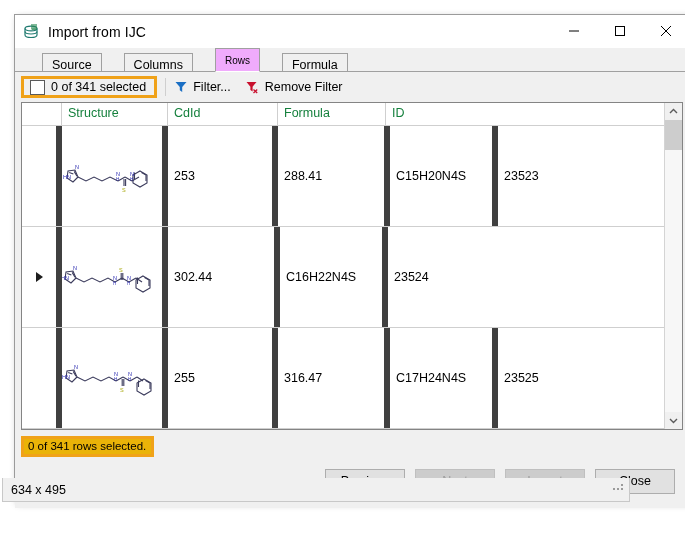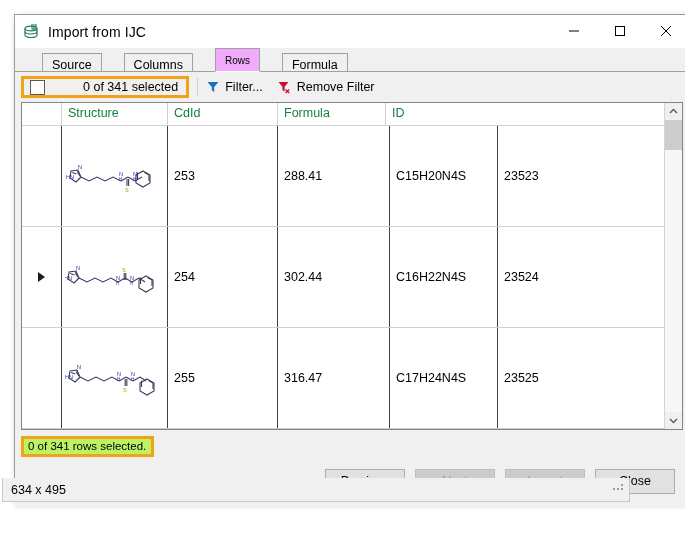--- a/index.html
+++ b/index.html
@@ -122,21 +122,20 @@
     background: #f0f0f0;
   }
   #sel-group {
     display: flex;
     align-items: center;
     padding: 2px 8px 2px 6px;
     border: 3px solid #f0a219;
     background: #f0f0f0;
     height: 22px;
     box-sizing: border-box;
-    gap: 32px;
   }
   #sel-checkbox {
     width: 13px;
     height: 13px;
     border: 1px solid #5a5a5a;
     background: #fff;
     margin-right: 6px;
     flex: none;
   }
   #sel-label { font-size: 12.5px; color: #000; white-space: nowrap; }
@@ -194,21 +193,21 @@
   .c-id { flex: 1; min-width: 0; border-right: none; }
 
   .grow {
     display: flex;
     height: 100px;
     flex: none;
     border-bottom: 1px solid #cfcfcf;
     background: #fff;
   }
   .gcell {
-    border-right: 1px solid #404040;
+    border-right: 6px solid #404040;
     box-sizing: border-box;
     font-size: 12.5px;
     color: #000;
     padding-left: 6px;
     display: flex;
     align-items: center;
     overflow: hidden;
     white-space: nowrap;
   }
   .gcell.c-id { border-right: none; }
@@ -252,21 +251,21 @@
     padding: 6px 6px 0 6px;
     height: 24px;
     box-sizing: border-box;
   }
   #status-box {
     display: inline-block;
     border: 3px solid #f0a219;
     padding: 0px 5px 1px 4px;
     font-size: 11.5px;
     color: #000;
-    background: #bef264;
+    background: #eab308;
     line-height: 14px;
   }
   #buttonbar {
     flex: none;
     height: 54px;
     display: flex;
     align-items: center;
     justify-content: flex-end;
     padding-right: 14px;
   }
@@ -447,21 +446,20 @@
                 </g>
                 <text x="-1" y="32" font-family="Liberation Sans, sans-serif" font-size="5.5" fill="#2b2bb0">HN</text>
                 <text x="11" y="22" font-family="Liberation Sans, sans-serif" font-size="5.5" fill="#2b2bb0">N</text>
                 <text x="51" y="32" font-family="Liberation Sans, sans-serif" font-size="5.5" fill="#2b2bb0">N</text>
                 <text x="51" y="37" font-family="Liberation Sans, sans-serif" font-size="4.5" fill="#2b2bb0">H</text>
                 <text x="65" y="32" font-family="Liberation Sans, sans-serif" font-size="5.5" fill="#2b2bb0">N</text>
                 <text x="65" y="37" font-family="Liberation Sans, sans-serif" font-size="4.5" fill="#2b2bb0">H</text>
                 <text x="57" y="24" font-family="Liberation Sans, sans-serif" font-size="5.5" fill="#a8a80e">S</text>
               </svg>
             </div>
-            <div class="gcell c-cdid">254</div>
             <div class="gcell c-mw">302.44</div>
             <div class="gcell c-formula">C16H22N4S</div>
             <div class="gcell c-id">23524</div>
           </div>
 
           <div class="grow">
             <div class="gcell c-sel"></div>
             <div class="gcell c-struct">
               <svg width="100" height="58" viewBox="0 0 100 58">
                 <g stroke="#3b3b5c" stroke-width="1.1" fill="none">

